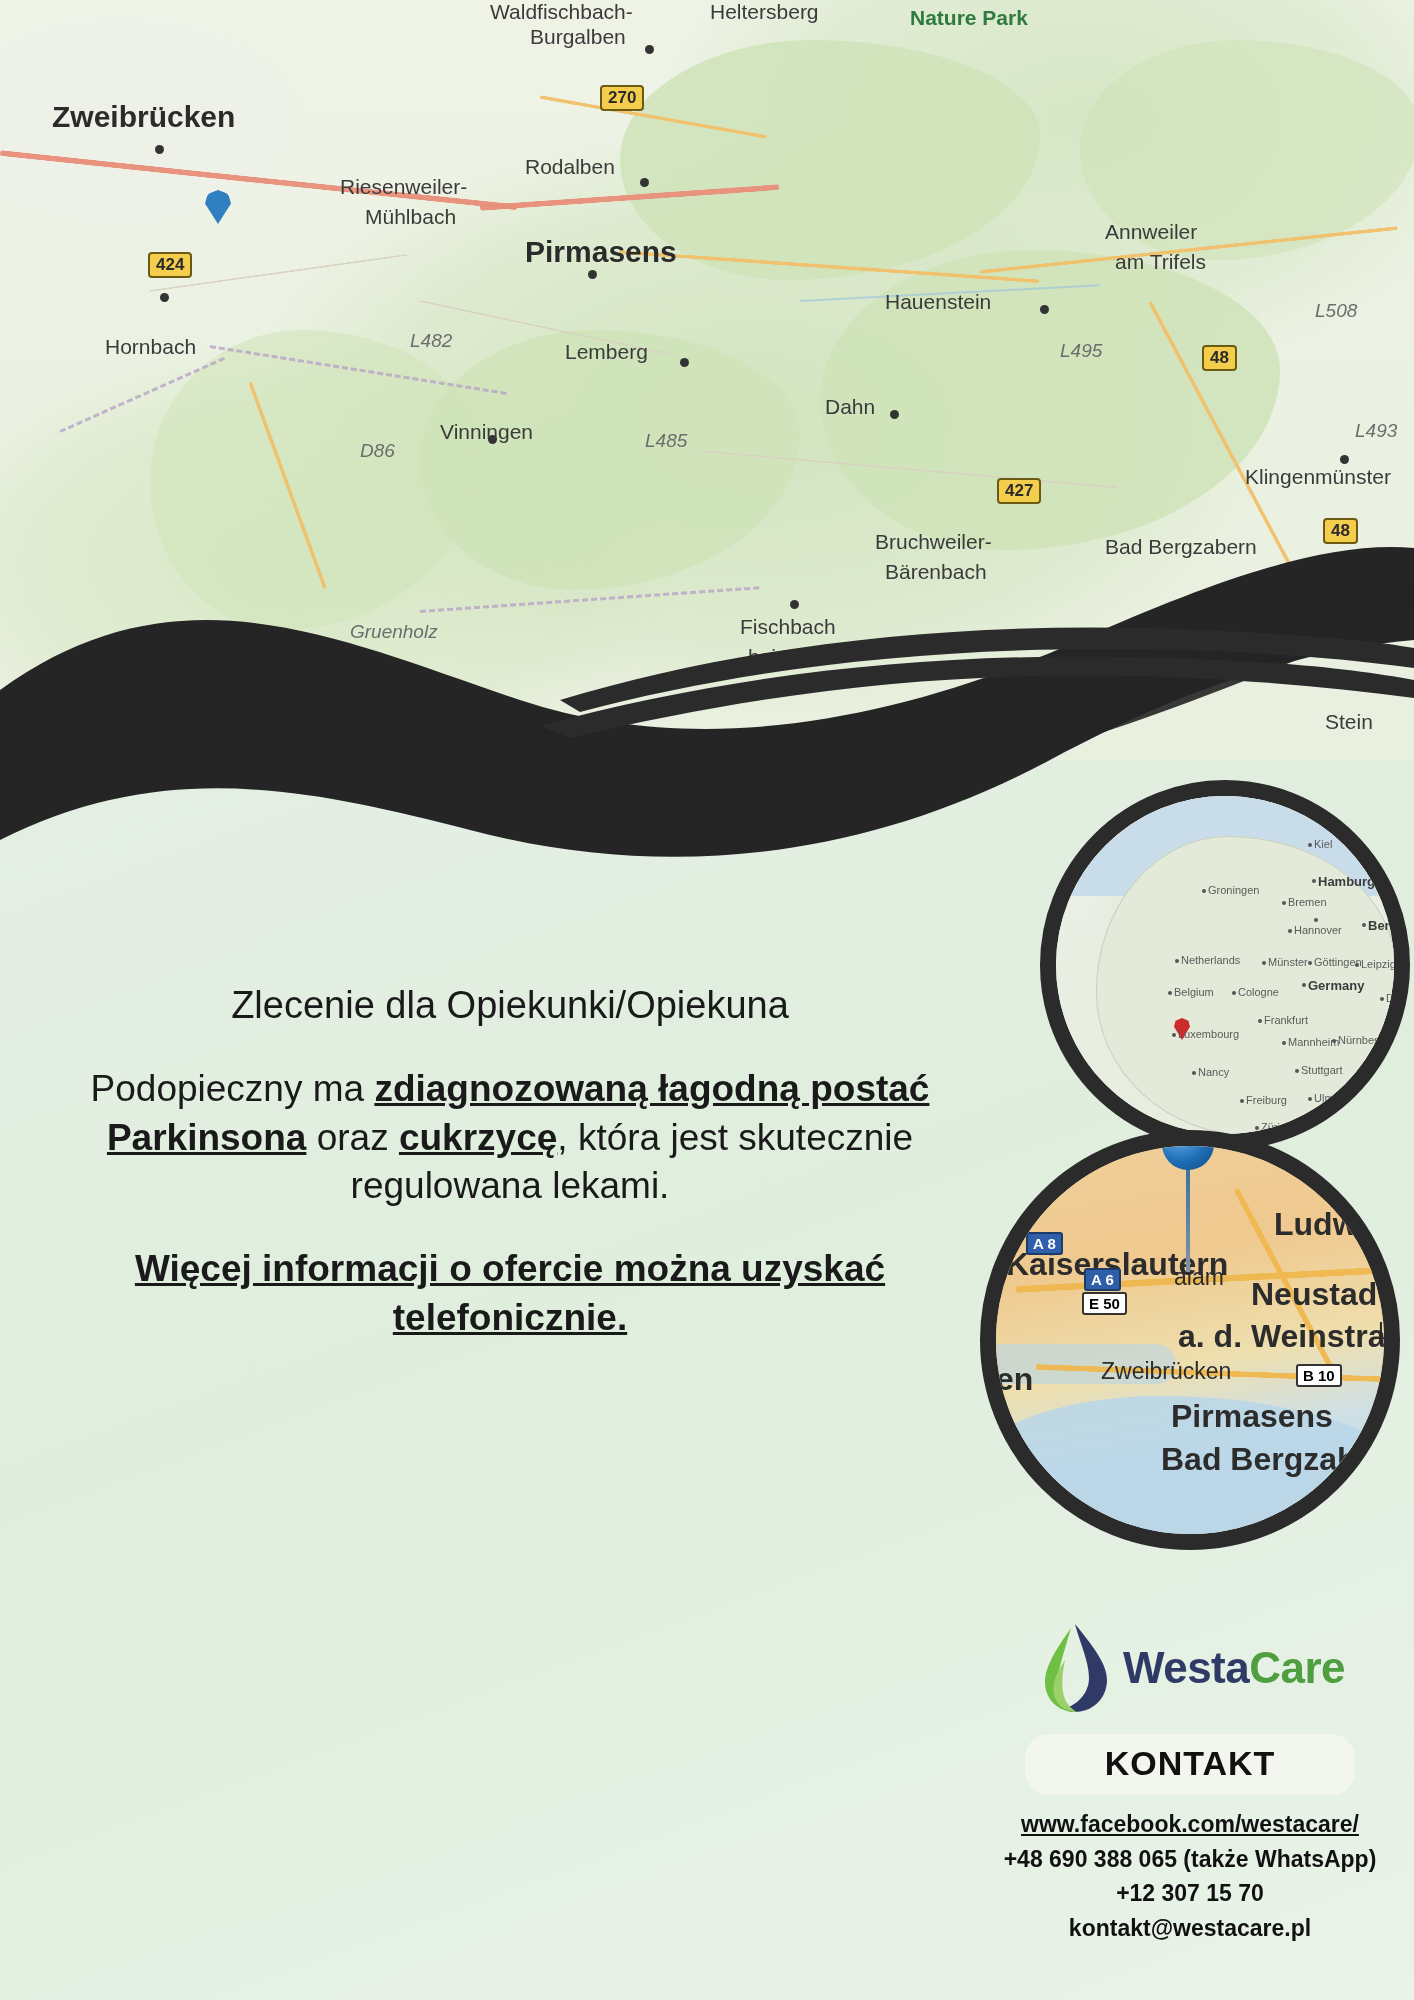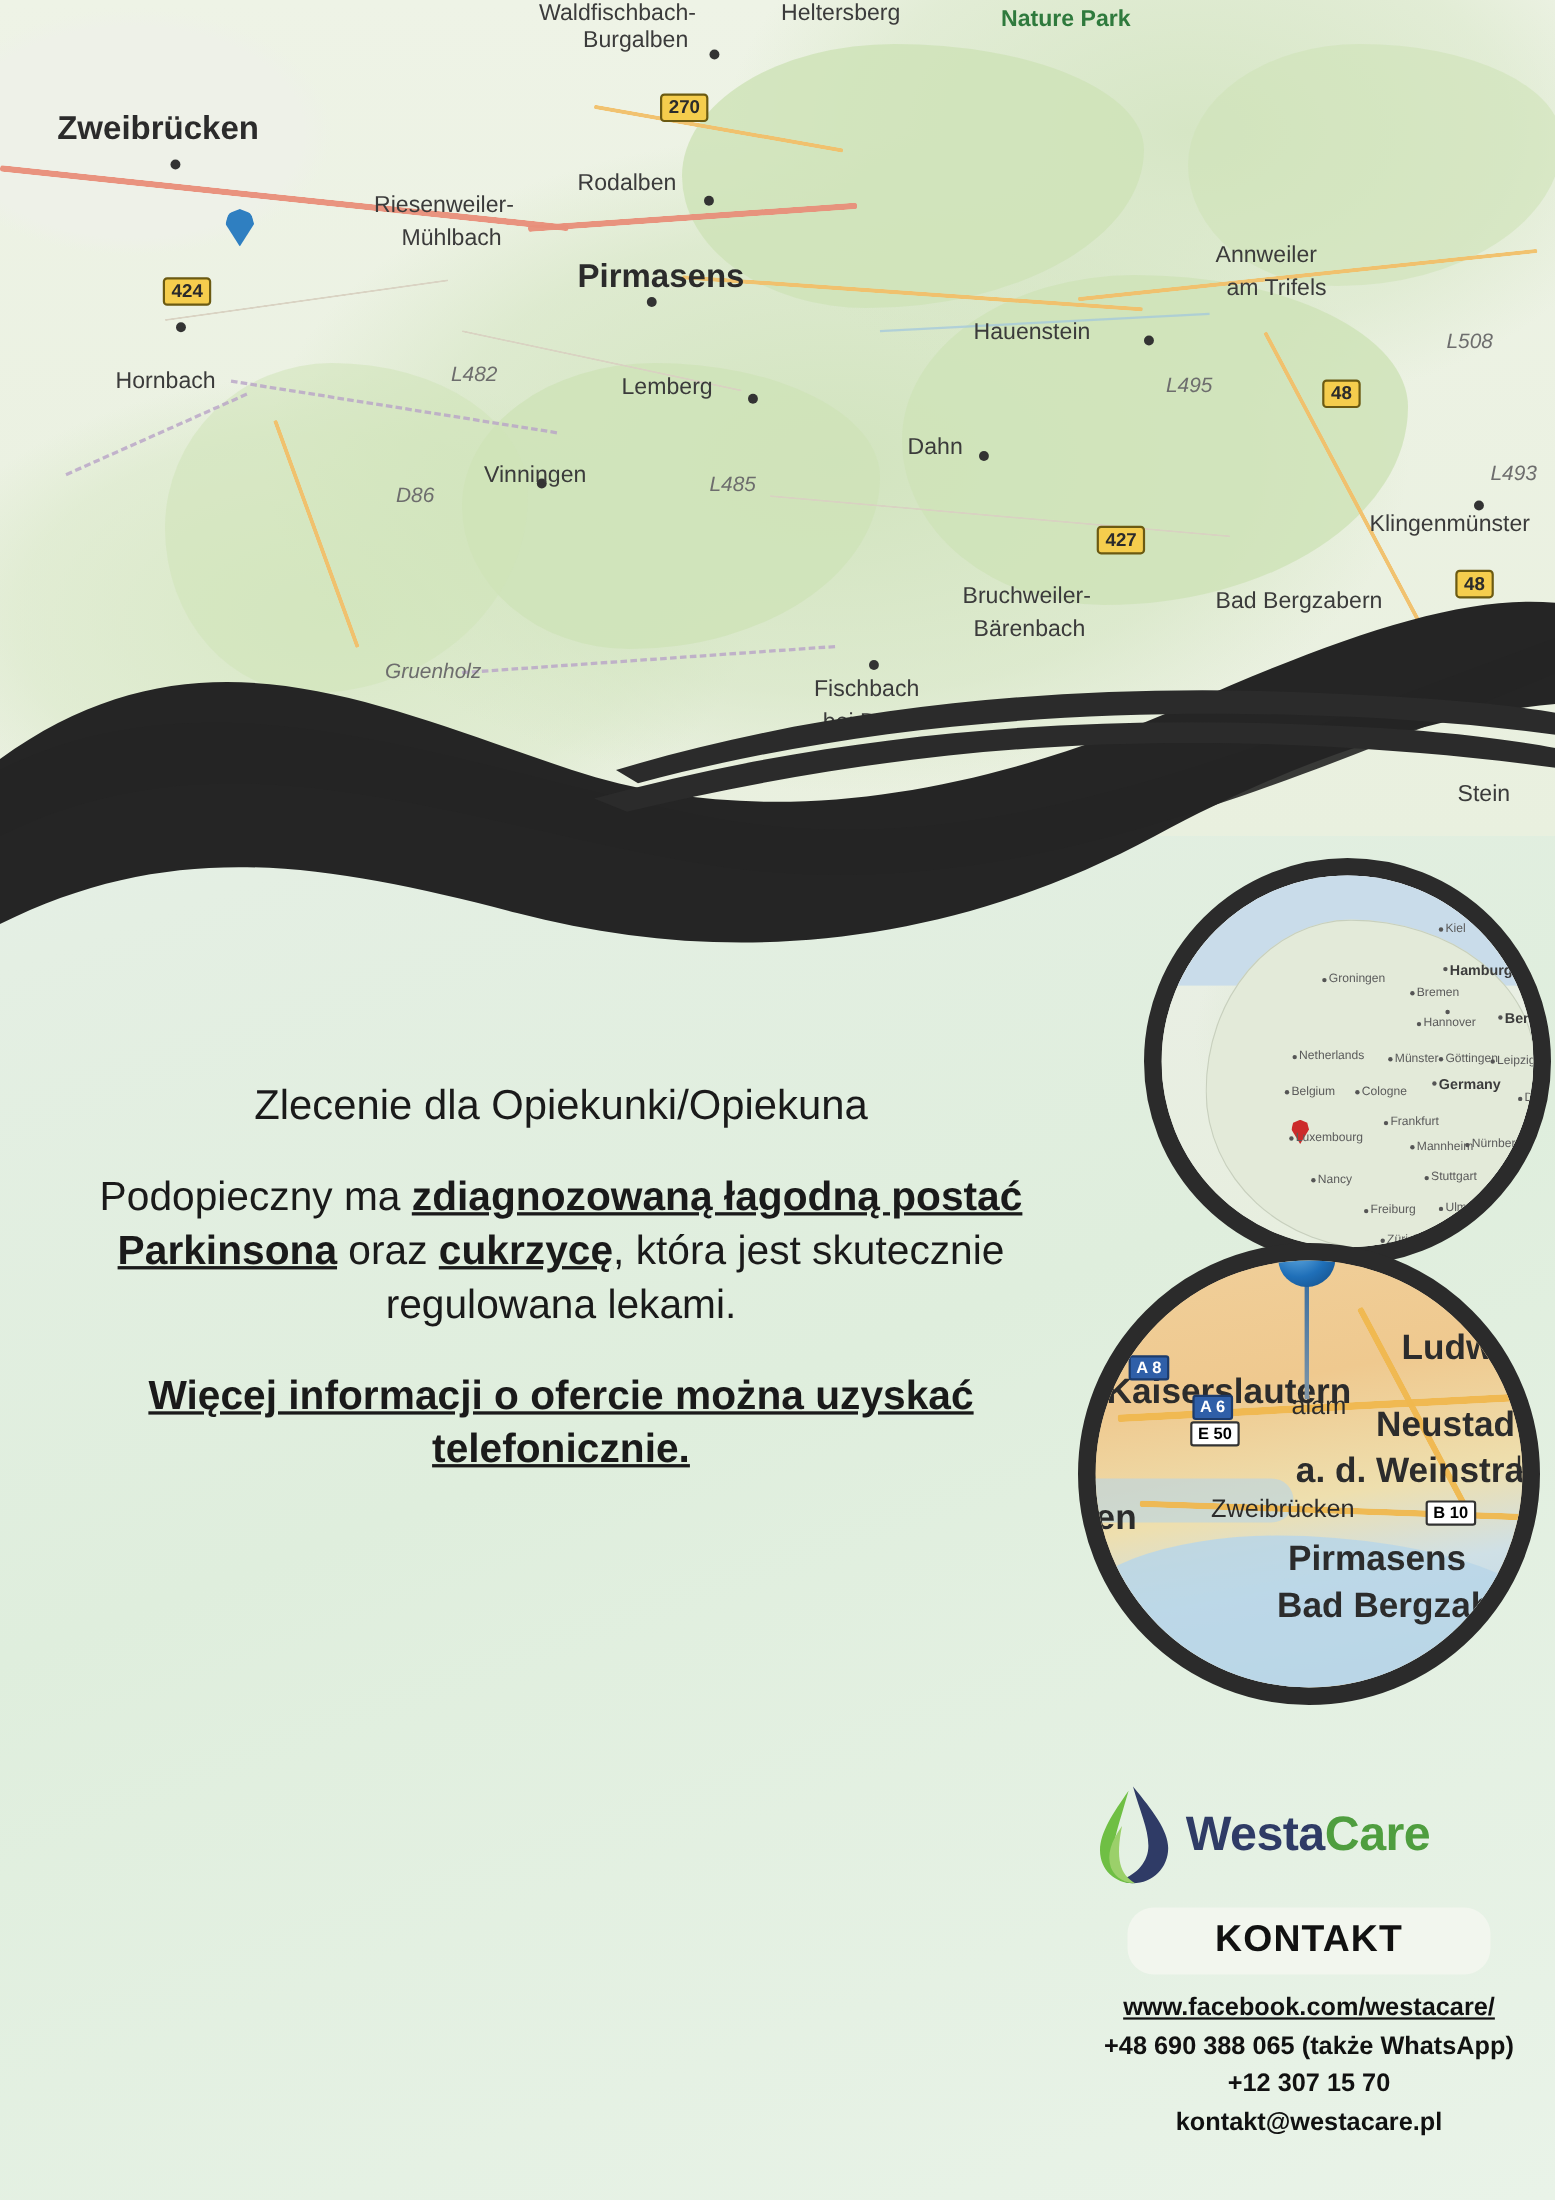--- a/index.html
+++ b/index.html
@@ -221,21 +221,21 @@
   .brand {
     position: absolute;
     left: 990px;
     top: 1620px;
     width: 400px;
     text-align: center;
   }
   .brand-row {
     display: flex;
     align-items: center;
-    justify-content: flex-start;
+    justify-content: center;
     gap: 10px;
   }
   .brand-name {
     font-size: 44px;
     font-weight: bold;
     letter-spacing: -0.5px;
   }
   .brand-name .w { color: #2f3b66; }
   .brand-name .c { color: #4f9e3f; }
   .kontakt-pill {
@@ -319,21 +319,21 @@
         <div class="maplabel " style="left: 565px; top: 340px;">Lemberg</div>
         <div class="maplabel grey" style="left: 410px; top: 330px;">L482</div>
         <div class="maplabel grey" style="left: 1060px; top: 340px;">L495</div>
         <div class="maplabel grey" style="left: 1315px; top: 300px;">L508</div>
         <div class="maplabel " style="left: 825px; top: 395px;">Dahn</div>
         <div class="maplabel " style="left: 440px; top: 420px;">Vinningen</div>
         <div class="maplabel grey" style="left: 360px; top: 440px;">D86</div>
         <div class="maplabel grey" style="left: 645px; top: 430px; text-align: center;">L485</div>
         <div class="maplabel grey" style="left: 1355px; top: 420px;">L493</div>
         <div class="maplabel " style="left: 1245px; top: 465px;">Klingenmünster</div>
-        <div class="maplabel grey" style="left: 350px; top: 600px;">Gruenholz</div>
+        <div class="maplabel grey" style="left: 350px; top: 621px;">Gruenholz</div>
         <div class="maplabel " style="left: 875px; top: 530px;">Bruchweiler-</div>
         <div class="maplabel " style="left: 885px; top: 560px;">Bärenbach</div>
         <div class="maplabel " style="left: 1105px; top: 535px;">Bad Bergzabern</div>
         <div class="maplabel " style="left: 740px; top: 615px;">Fischbach</div>
         <div class="maplabel " style="left: 748px; top: 645px;">bei Dahn</div>
         <div class="maplabel grey" style="left: 375px; top: 705px;">D35</div>
         <div class="maplabel " style="left: 1325px; top: 710px;">Stein</div>
         <div class="shield" style="left: 600px; top: 85px;">270</div>
         <div class="shield" style="left: 148px; top: 252px;">424</div>
         <div class="shield" style="left: 1202px; top: 345px;">48</div>

